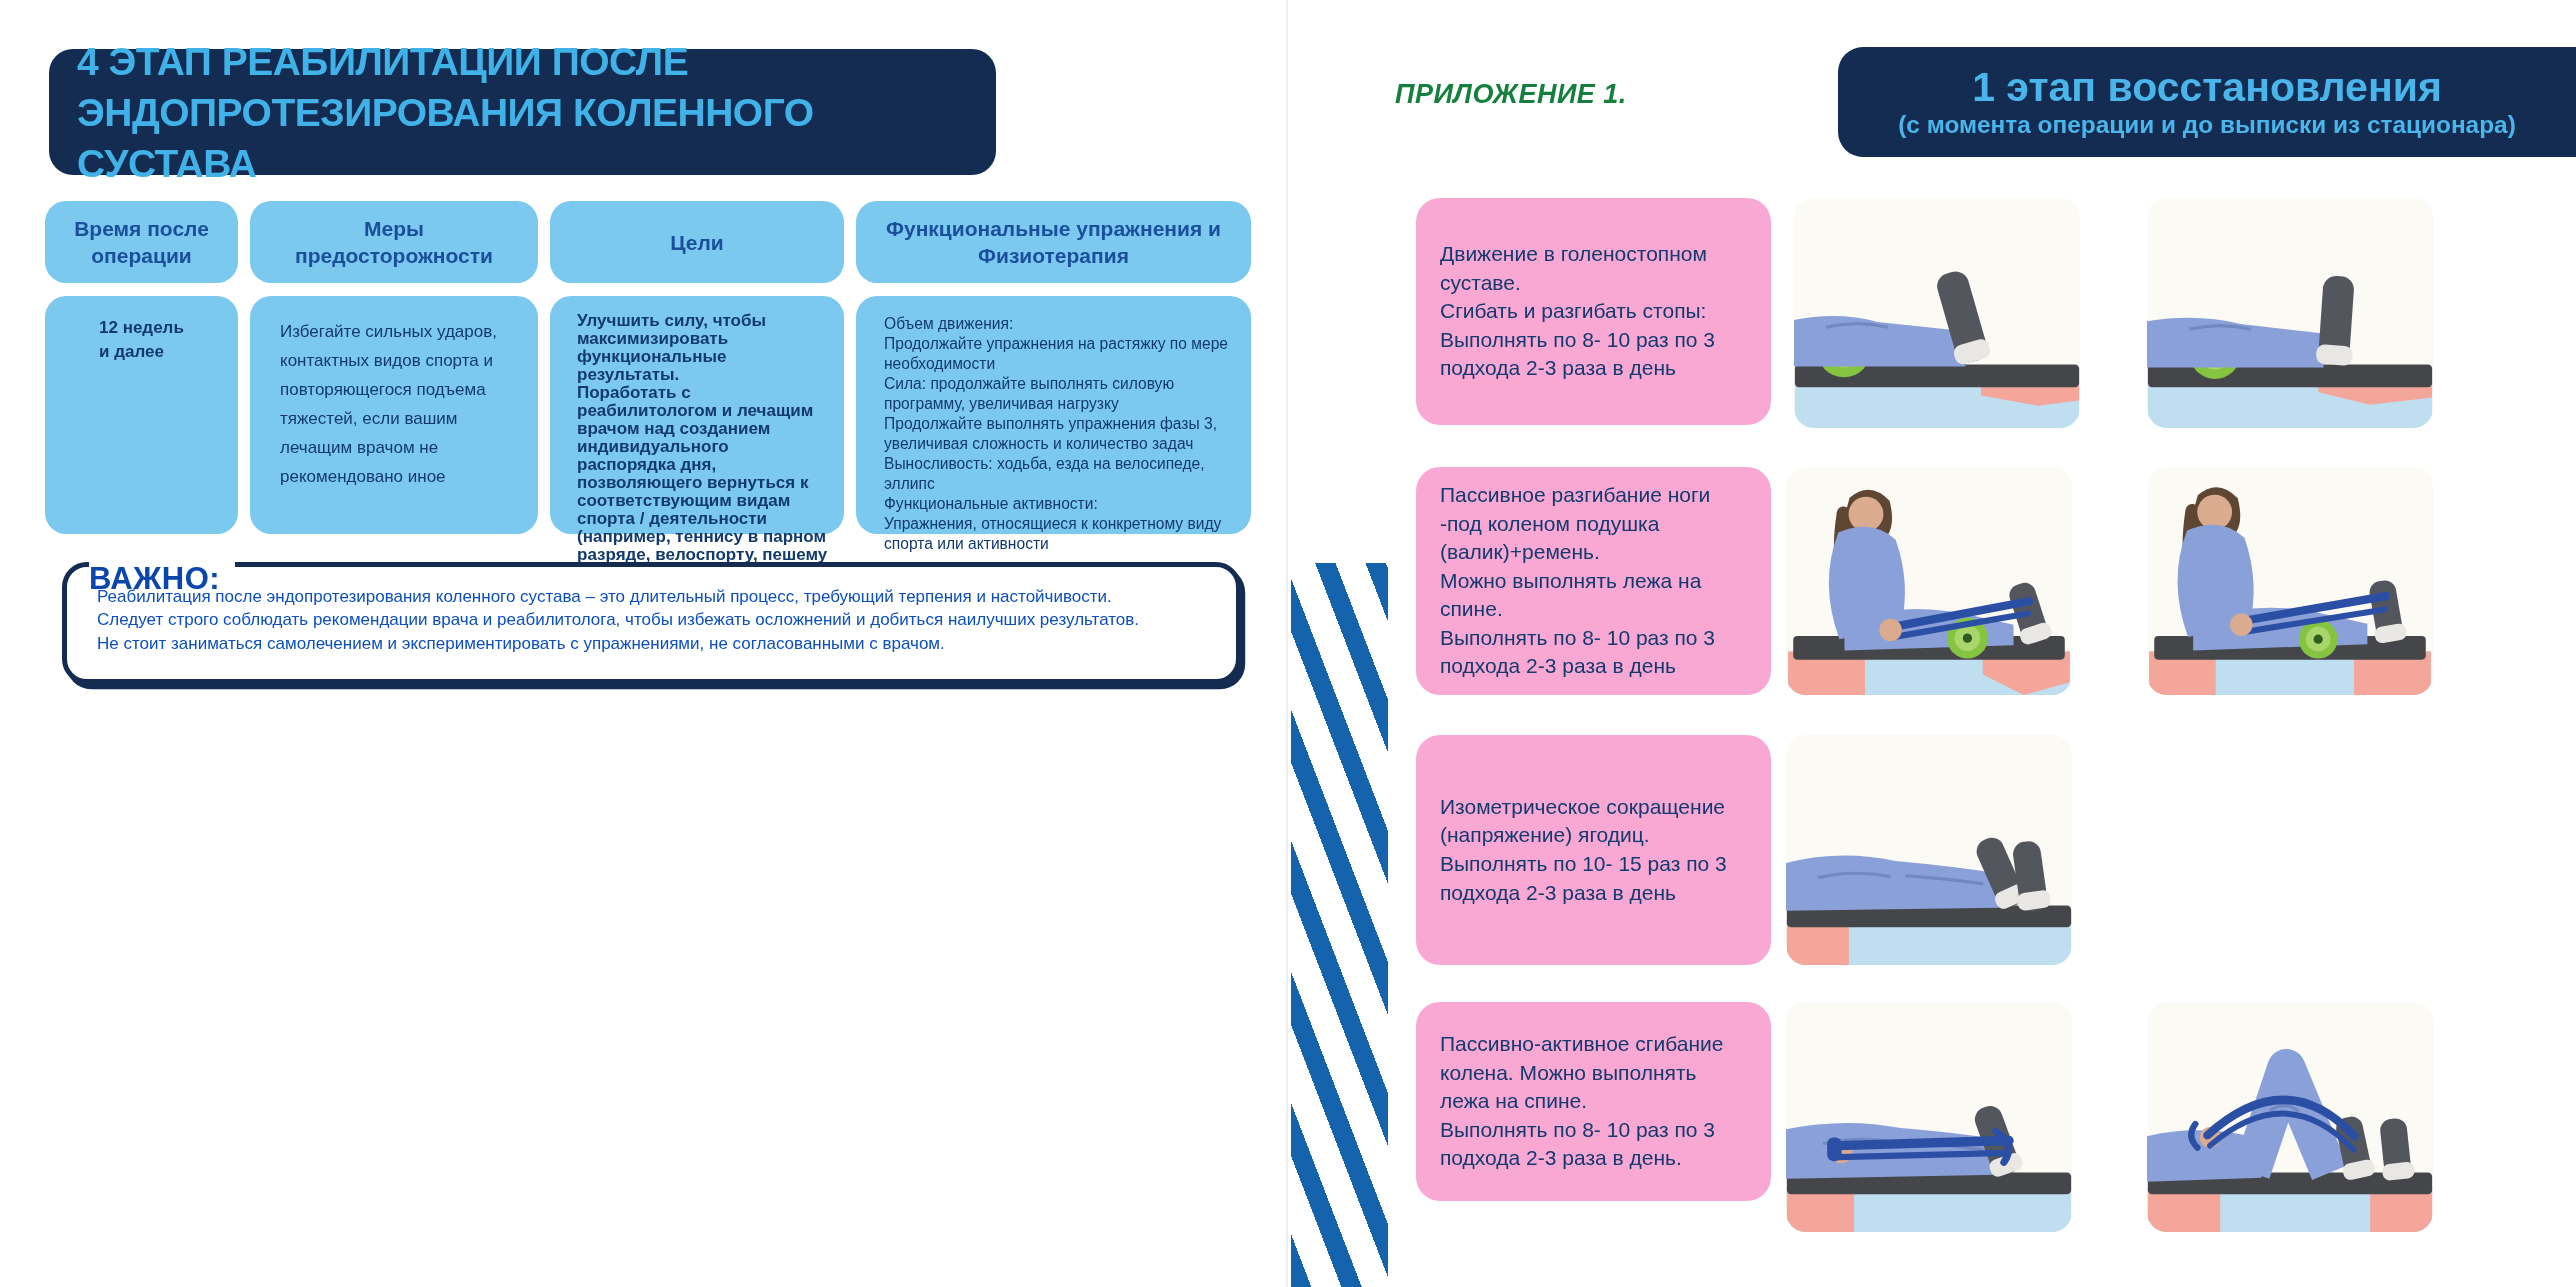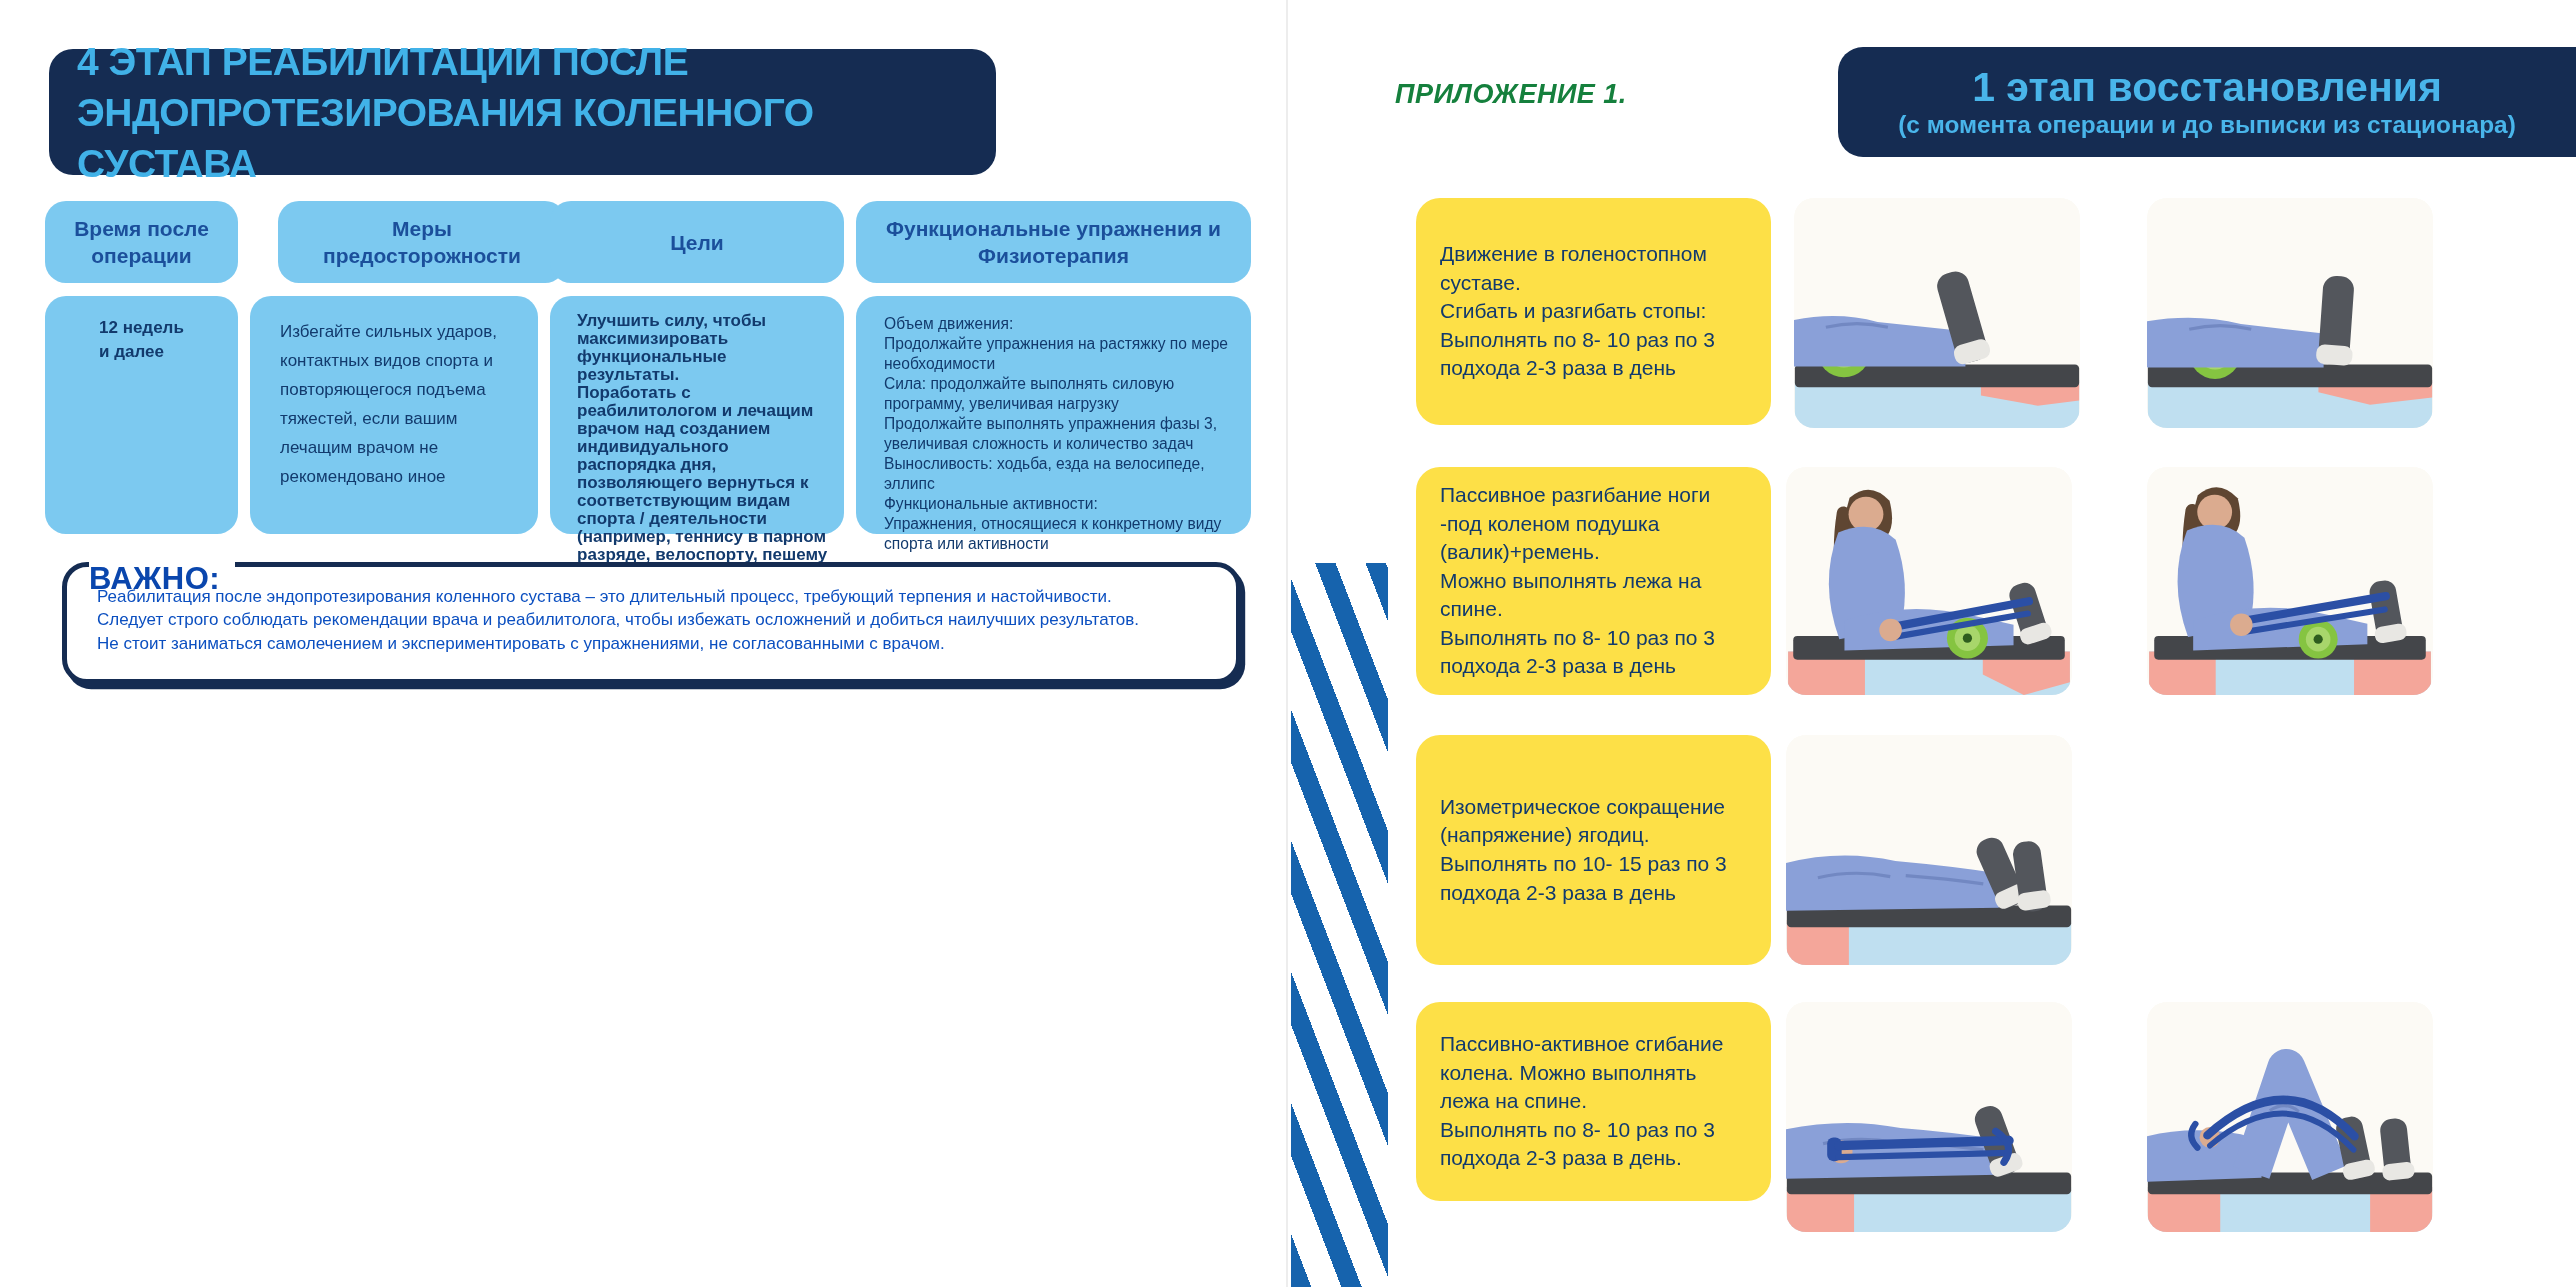--- a/index.html
+++ b/index.html
@@ -42,42 +42,42 @@
   .stage-box{
     background:#152c52;border-radius:25px 0 0 25px;display:flex;flex-direction:column;
     align-items:center;justify-content:center;text-align:center;padding:0 15.6px;
   }
   .stage-box .l1{color:#49b5ea;font-weight:bold;font-size:41px;line-height:45px;}
   .stage-box .l2{color:#49b5ea;font-weight:bold;font-size:24.4px;line-height:30px;}
   .stripes{
     background:repeating-linear-gradient(69deg,#1663ad 0 19px,rgba(0,0,0,0) 19px 47px);
   }
   .ex-box{
-    background:#fde047;border-radius:24px;display:flex;align-items:center;
+    background:#f9a8d4;border-radius:24px;display:flex;align-items:center;
     color:#123a6d;font-size:21px;line-height:28.6px;padding:5px 24px;
   }
   .photo{
     border-radius:20px;overflow:hidden;background:#fcfaf5;
   }
   .photo svg{display:block;width:100%;height:100%;}
 </style>
 </head>
 <body>
 
 <div id="canvas">
 
   <div class="abs title-box" style="left:49px;top:49px;width:947px;height:126px;">
     <div class="t">
       <div>4 ЭТАП РЕАБИЛИТАЦИИ ПОСЛЕ</div>
       <div>ЭНДОПРОТЕЗИРОВАНИЯ КОЛЕННОГО СУСТАВА</div>
     </div>
   </div>
 
   <div class="abs hdr-cell" style="left:45px;top:201px;width:193px;height:82px;">Время после операции</div>
-  <div class="abs hdr-cell" style="left:250px;top:201px;width:288px;height:82px;margin-left:28px;">Меры предосторожности</div>
+  <div class="abs hdr-cell" style="left:250px;top:201px;width:288px;height:82px;">Меры предосторожности</div>
   <div class="abs hdr-cell" style="left:550px;top:201px;width:294px;height:82px;">Цели</div>
   <div class="abs hdr-cell" style="left:856px;top:201px;width:395px;height:82px;">Функциональные упражнения и Физиотерапия</div>
 
   <div class="abs body-cell cell-time pre" style="left:45px;top:296px;width:193px;height:238px;">12 недель
 и далее</div>
   <div class="abs body-cell cell-precautions pre" style="left:250px;top:296px;width:288px;height:238px;">Избегайте сильных ударов, контактных видов спорта и повторяющегося подъема тяжестей, если вашим лечащим врачом не рекомендовано иное</div>
   <div class="abs body-cell cell-goals pre" style="left:550px;top:296px;width:294px;height:238px;">Улучшить силу, чтобы максимизировать функциональные результаты.
 Поработать с реабилитологом и лечащим врачом над созданием индивидуального распорядка дня, позволяющего вернуться к соответствующим видам спорта / деятельности (например, теннису в парном разряде, велоспорту, пешему туризму, скандинавской ходьбе).</div>
   <div class="abs body-cell cell-exercises pre" style="left:856px;top:296px;width:395px;height:238px;">Объем движения:
 Продолжайте упражнения на растяжку по мере необходимости

